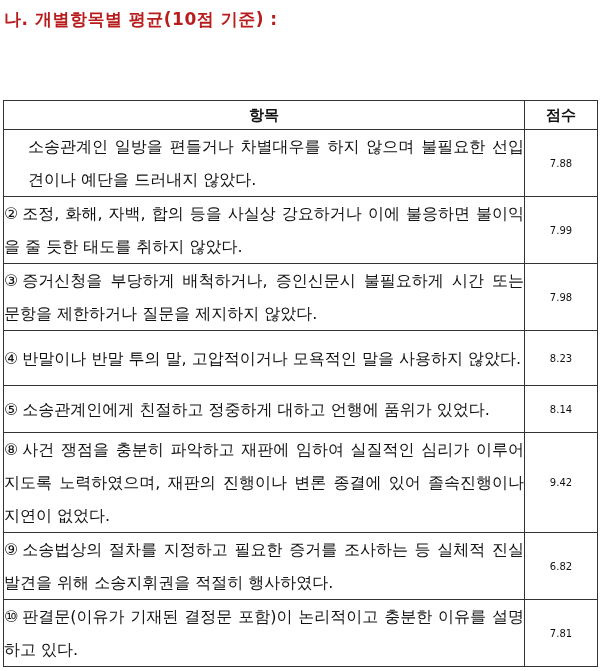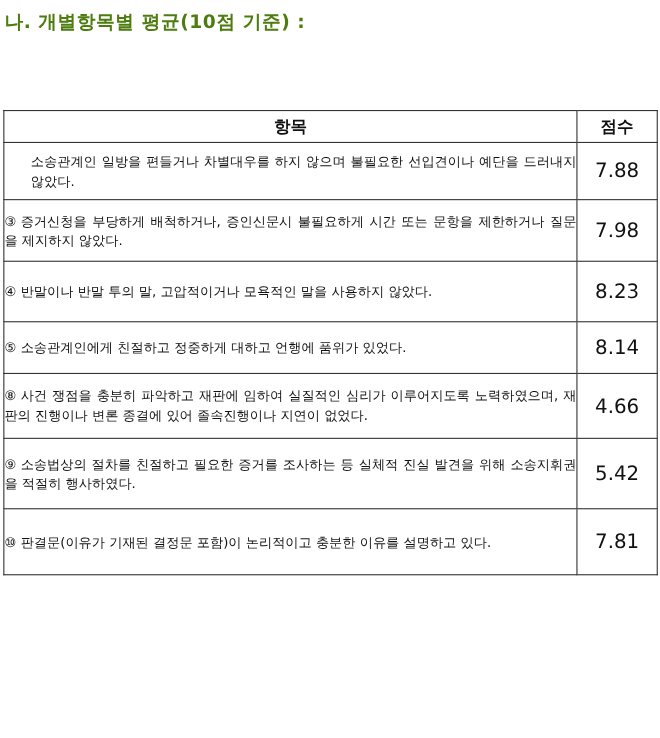--- a/index.html
+++ b/index.html
@@ -1,28 +1,28 @@
 <!DOCTYPE html>
 <html><head>
 <meta charset="utf-8">
 <style>
   html, body { margin: 0; padding: 0; background: #ffffff; }
   body { width: 600px; height: 671px; position: relative; overflow: hidden;
          font-family: "DejaVu Sans", "Liberation Sans", sans-serif; color: #111; }
   .heading { position: absolute; left: 4px; top: 8px; font-size: 17px; font-weight: bold;
-             letter-spacing: 0.5px; color: #4d7c0f; white-space: nowrap; }
+             letter-spacing: 0.5px; color: #b91c1c; white-space: nowrap; }
   table.scores { position: absolute; left: 3px; top: 52px; width: 594px;
                  border-collapse: collapse; table-layout: fixed; margin-top: 48px; }
   table.scores th, table.scores td { border: 1.3px solid #333; padding: 0; }
   table.scores th { font-size: 15px; font-weight: bold; height: 28px; text-align: center; }
   col.c-item { width: 521px; }
   col.c-score { width: 73px; }
-  td.item { font-size: 12px; line-height: 18px; padding: 1px 8px 1px 5px;
+  td.item { font-size: 16px; line-height: 33px; padding: 1px 8px 1px 5px;
             text-align: justify; vertical-align: middle; }
-  td.score { font-size: 18px; text-align: center; vertical-align: middle; }
+  td.score { font-size: 10px; text-align: center; vertical-align: middle; }
   .num { display: inline-block; margin-right: 4px; }
   .first { padding-left: 24px !important; }
 </style>
 </head>
 <body>
 
 <div class="heading">나. 개별항목별 평균(10점 기준) :</div>
 
 <table class="scores">
   <colgroup>
@@ -33,38 +33,42 @@
     <tr>
       <th>항목</th>
       <th>점수</th>
     </tr>
   </thead>
   <tbody id="rows">
       <tr style="height: 52px;">
     <td class="item first"><span class="txt">소송관계인 일방을 편들거나 차별대우를 하지 않으며 불필요한 선입견이나 예단을 드러내지 않았다.</span></td>
     <td class="score">7.88</td>
   </tr>
+      <tr style="height: 54px;">
+    <td class="item"><span class="num">②</span><span class="txt">조정, 화해, 자백, 합의 등을 사실상 강요하거나 이에 불응하면 불이익을 줄 듯한 태도를 취하지 않았다.</span></td>
+    <td class="score">7.99</td>
+  </tr>
       <tr style="height: 56px;">
     <td class="item"><span class="num">③</span><span class="txt">증거신청을 부당하게 배척하거나, 증인신문시 불필요하게 시간 또는 문항을 제한하거나 질문을 제지하지 않았다.</span></td>
     <td class="score">7.98</td>
   </tr>
       <tr style="height: 55px;">
     <td class="item"><span class="num">④</span><span class="txt">반말이나 반말 투의 말, 고압적이거나 모욕적인 말을 사용하지 않았다.</span></td>
     <td class="score">8.23</td>
   </tr>
       <tr style="height: 47px;">
     <td class="item"><span class="num">⑤</span><span class="txt">소송관계인에게 친절하고 정중하게 대하고 언행에 품위가 있었다.</span></td>
     <td class="score">8.14</td>
   </tr>
       <tr style="height: 59px;">
     <td class="item"><span class="num">⑧</span><span class="txt">사건 쟁점을 충분히 파악하고 재판에 임하여 실질적인 심리가 이루어지도록 노력하였으며, 재판의 진행이나 변론 종결에 있어 졸속진행이나 지연이 없었다.</span></td>
-    <td class="score">4.66</td>
+    <td class="score">9.42</td>
   </tr>
       <tr style="height: 64px;">
-    <td class="item"><span class="num">⑨</span><span class="txt">소송법상의 절차를 친절하고 필요한 증거를 조사하는 등 실체적 진실 발견을 위해 소송지휘권을 적절히 행사하였다.</span></td>
-    <td class="score">5.42</td>
+    <td class="item"><span class="num">⑨</span><span class="txt">소송법상의 절차를 지정하고 필요한 증거를 조사하는 등 실체적 진실 발견을 위해 소송지휘권을 적절히 행사하였다.</span></td>
+    <td class="score">6.82</td>
   </tr>
       <tr style="height: 60px;">
     <td class="item"><span class="num">⑩</span><span class="txt">판결문(이유가 기재된 결정문 포함)이 논리적이고 충분한 이유를 설명하고 있다.</span></td>
     <td class="score">7.81</td>
   </tr>
     </tbody>
 </table>
 
 </body></html>

